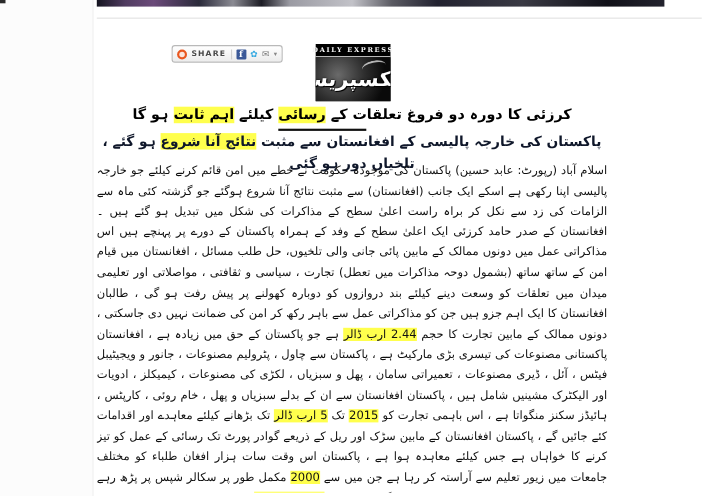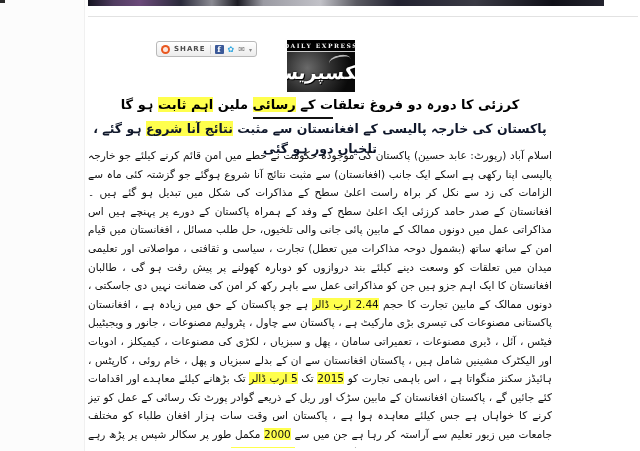--- a/index.html
+++ b/index.html
@@ -128,17 +128,17 @@
 <div class="logo">
   <div class="logo-top">
     <span>DAILY EXPRESS</span>
   </div>
   <div class="logo-art">
     <span class="logo-swirl"></span>
     <span class="logo-urdu">ایکسپریس</span>
   </div>
 </div>
 
-<h1 class="headline-1"><span>کرزئی کا دورہ دو فروغ تعلقات کے </span><span class="hl">رسائی</span><span> ملین </span><span class="hl">اہم ثابت</span><span> ہو گا</span></h1>
+<h1 class="headline-1"><span>کرزئی کا دورہ دو فروغ تعلقات کے </span><span class="hl">رسائی</span><span> کیلئے </span><span class="hl">اہم ثابت</span><span> ہو گا</span></h1>
 <div class="headline-underline"></div>
 <h2 class="headline-2"><span>پاکستان کی خارجہ پالیسی کے افغانستان سے مثبت </span><span class="hl">نتائج آنا شروع</span><span> ہو گئے ، تلخیاں دور ہو گئی</span></h2>
 
 <p class="article-body"><span>اسلام آباد (رپورٹ: عابد حسین) پاکستان کی موجودہ حکومت نے خطے میں امن قائم کرنے کیلئے جو خارجہ پالیسی اپنا رکھی ہے اسکے ایک جانب (افغانستان) سے مثبت نتائج آنا شروع ہوگئے جو گزشتہ کئی ماہ سے الزامات کی زد سے نکل کر براہ راست اعلیٰ سطح کے مذاکرات کی شکل میں تبدیل ہو گئے ہیں ۔ افغانستان کے صدر حامد کرزئی ایک اعلیٰ سطح کے وفد کے ہمراہ پاکستان کے دورے پر پہنچے ہیں اس مذاکراتی عمل میں دونوں ممالک کے مابین پائی جانی والی تلخیوں، حل طلب مسائل ، افغانستان میں قیام امن کے ساتھ ساتھ (بشمول دوحہ مذاکرات میں تعطل) تجارت ، سیاسی و ثقافتی ، مواصلاتی اور تعلیمی میدان میں تعلقات کو وسعت دینے کیلئے بند دروازوں کو دوبارہ کھولنے پر پیش رفت ہو گی ، طالبان افغانستان کا ایک اہم جزو ہیں جن کو مذاکراتی عمل سے باہر رکھ کر امن کی ضمانت نہیں دی جاسکتی ، دونوں ممالک کے مابین تجارت کا حجم </span><span class="hl">2.44 ارب ڈالر</span><span> ہے جو پاکستان کے حق میں زیادہ ہے ، افغانستان پاکستانی مصنوعات کی تیسری بڑی مارکیٹ ہے ، پاکستان سے چاول ، پٹرولیم مصنوعات ، جانور و ویجیٹیبل فیٹس ، آئل ، ڈیری مصنوعات ، تعمیراتی سامان ، پھل و سبزیاں ، لکڑی کی مصنوعات ، کیمیکلز ، ادویات اور الیکٹرک مشینیں شامل ہیں ، پاکستان افغانستان سے ان کے بدلے سبزیاں و پھل ، خام روئی ، کارپٹس ، ہائیڈز سکنز منگواتا ہے ، اس باہمی تجارت کو </span><span class="hl">2015</span><span> تک </span><span class="hl">5 ارب ڈالر</span><span> تک بڑھانے کیلئے معاہدے اور اقدامات کئے جائیں گے ، پاکستان افغانستان کے مابین سڑک اور ریل کے ذریعے گوادر پورٹ تک رسائی کے عمل کو تیز کرنے کا خواہاں ہے جس کیلئے معاہدہ ہوا ہے ، پاکستان اس وقت سات ہزار افغان طلباء کو مختلف جامعات میں زیور تعلیم سے آراستہ کر رہا ہے جن میں سے </span><span class="hl">2000</span><span> مکمل طور پر سکالر شپس پر پڑھ رہے ہیں ، پاکستان افغانستان کے تعمیر نو پروگرام کے تحت </span><span class="hl">330 ملین ڈالر</span><span> کے مساوی معاونت کر چکا ہے ۔</span></p>
 
 </body></html>

